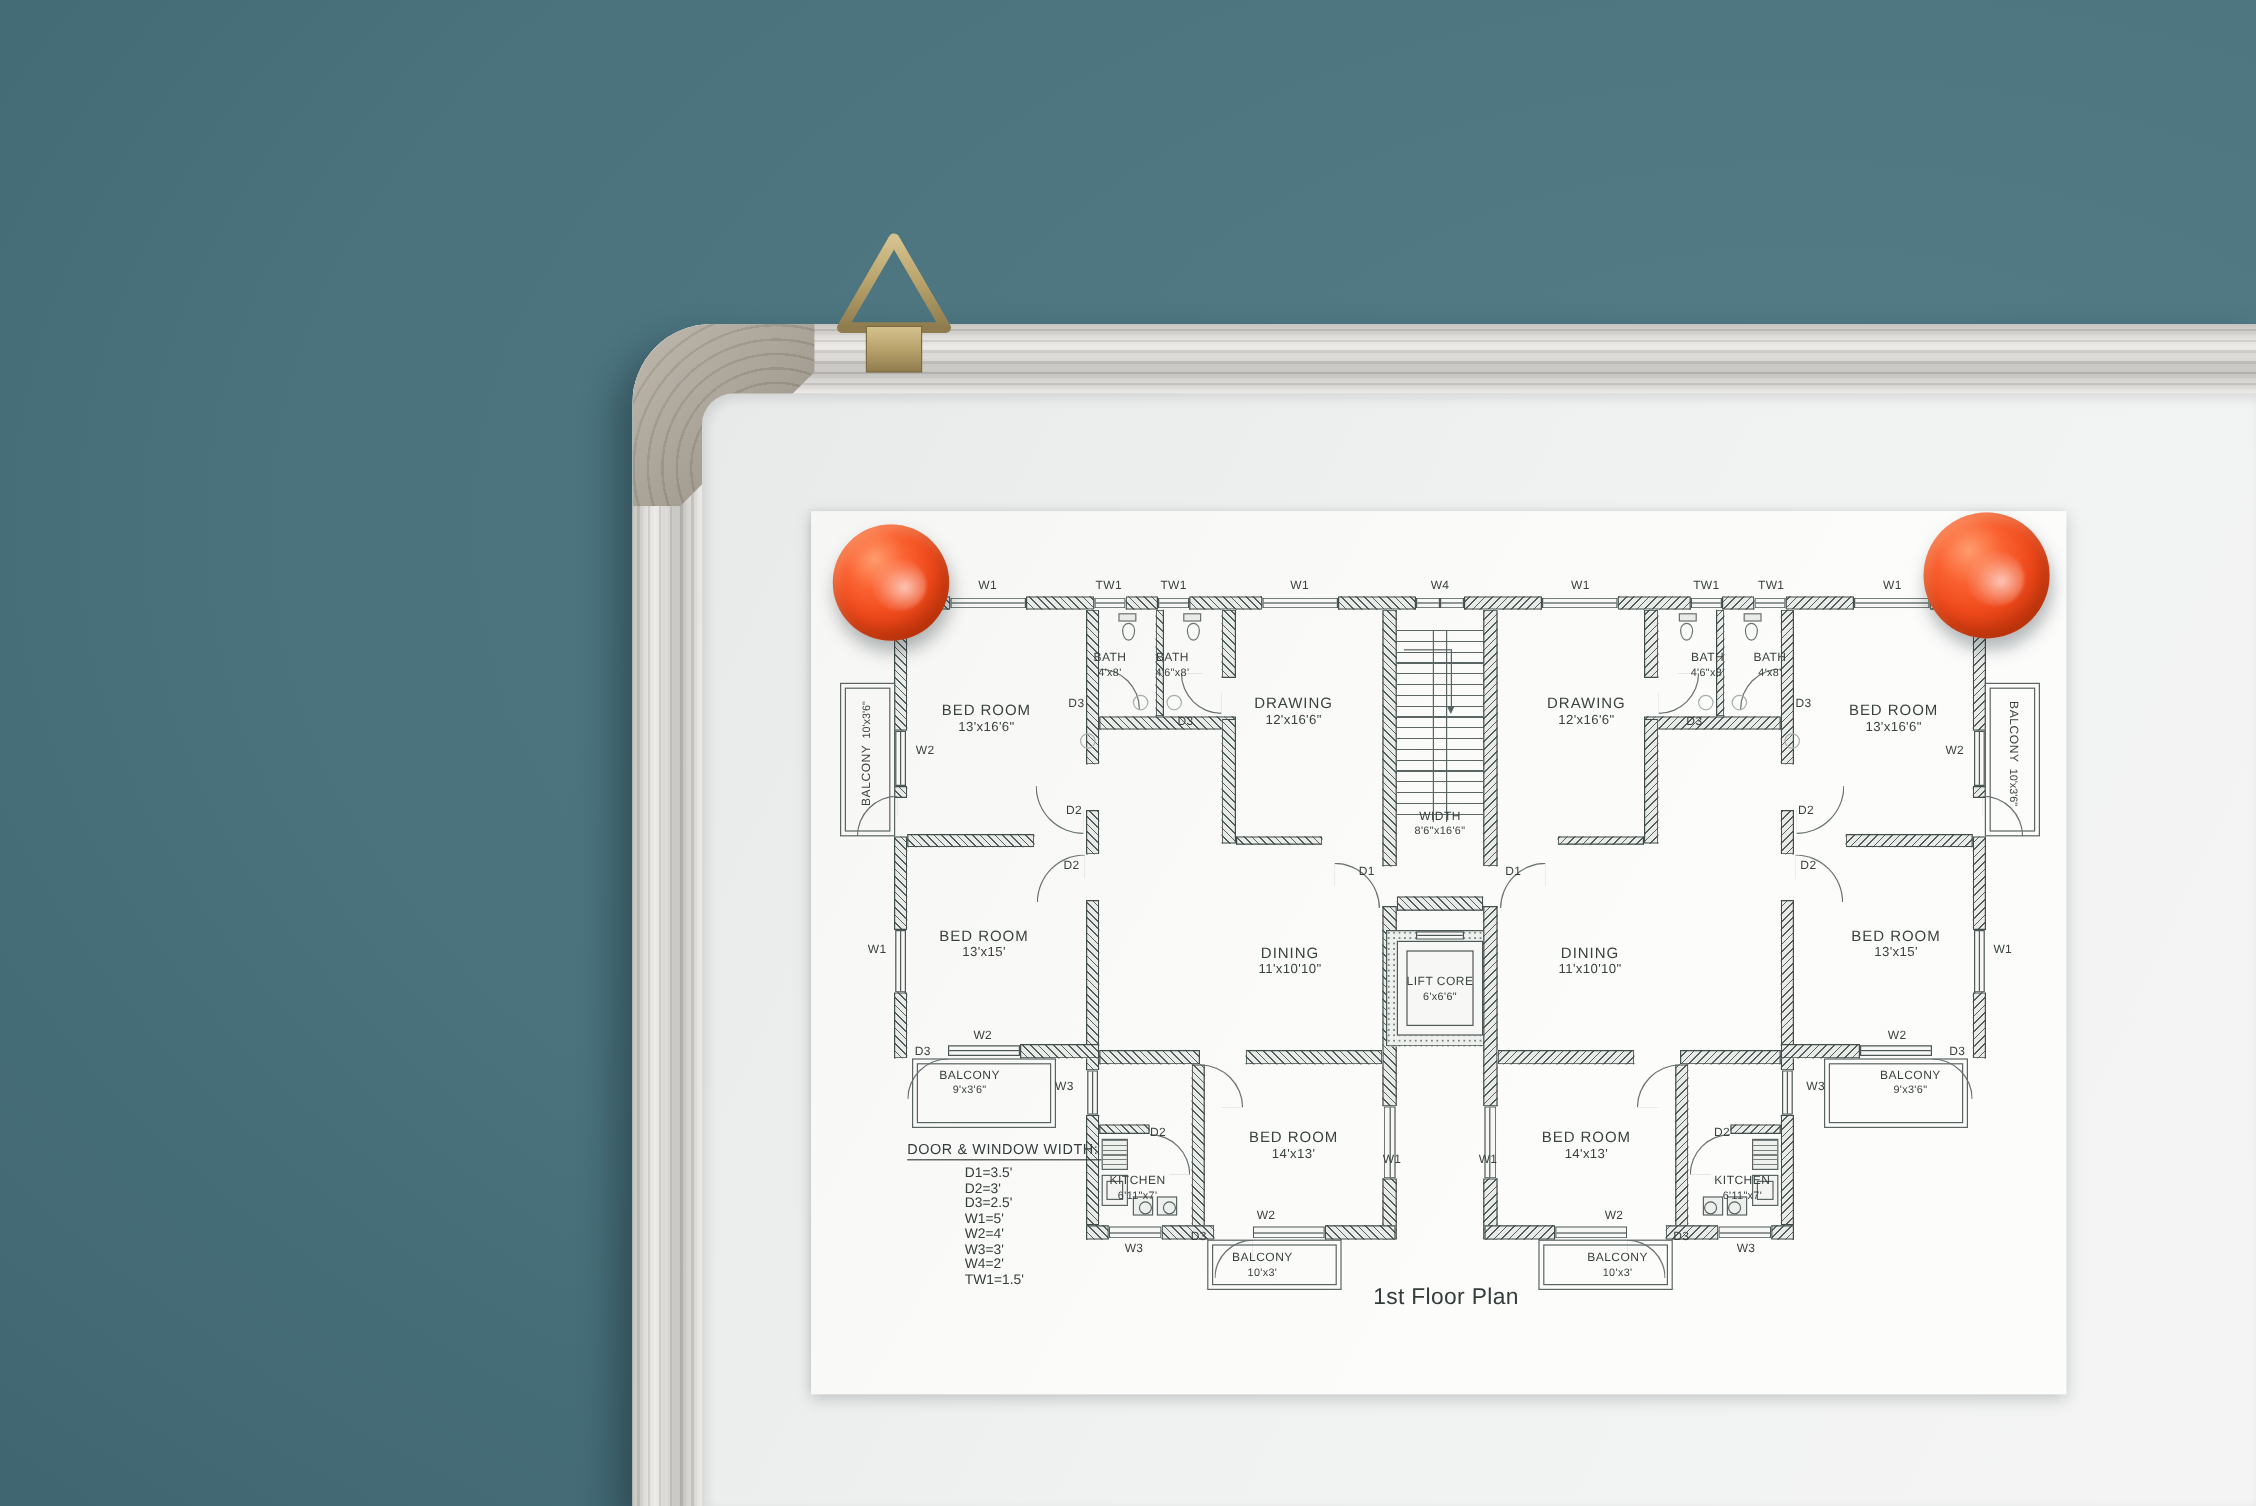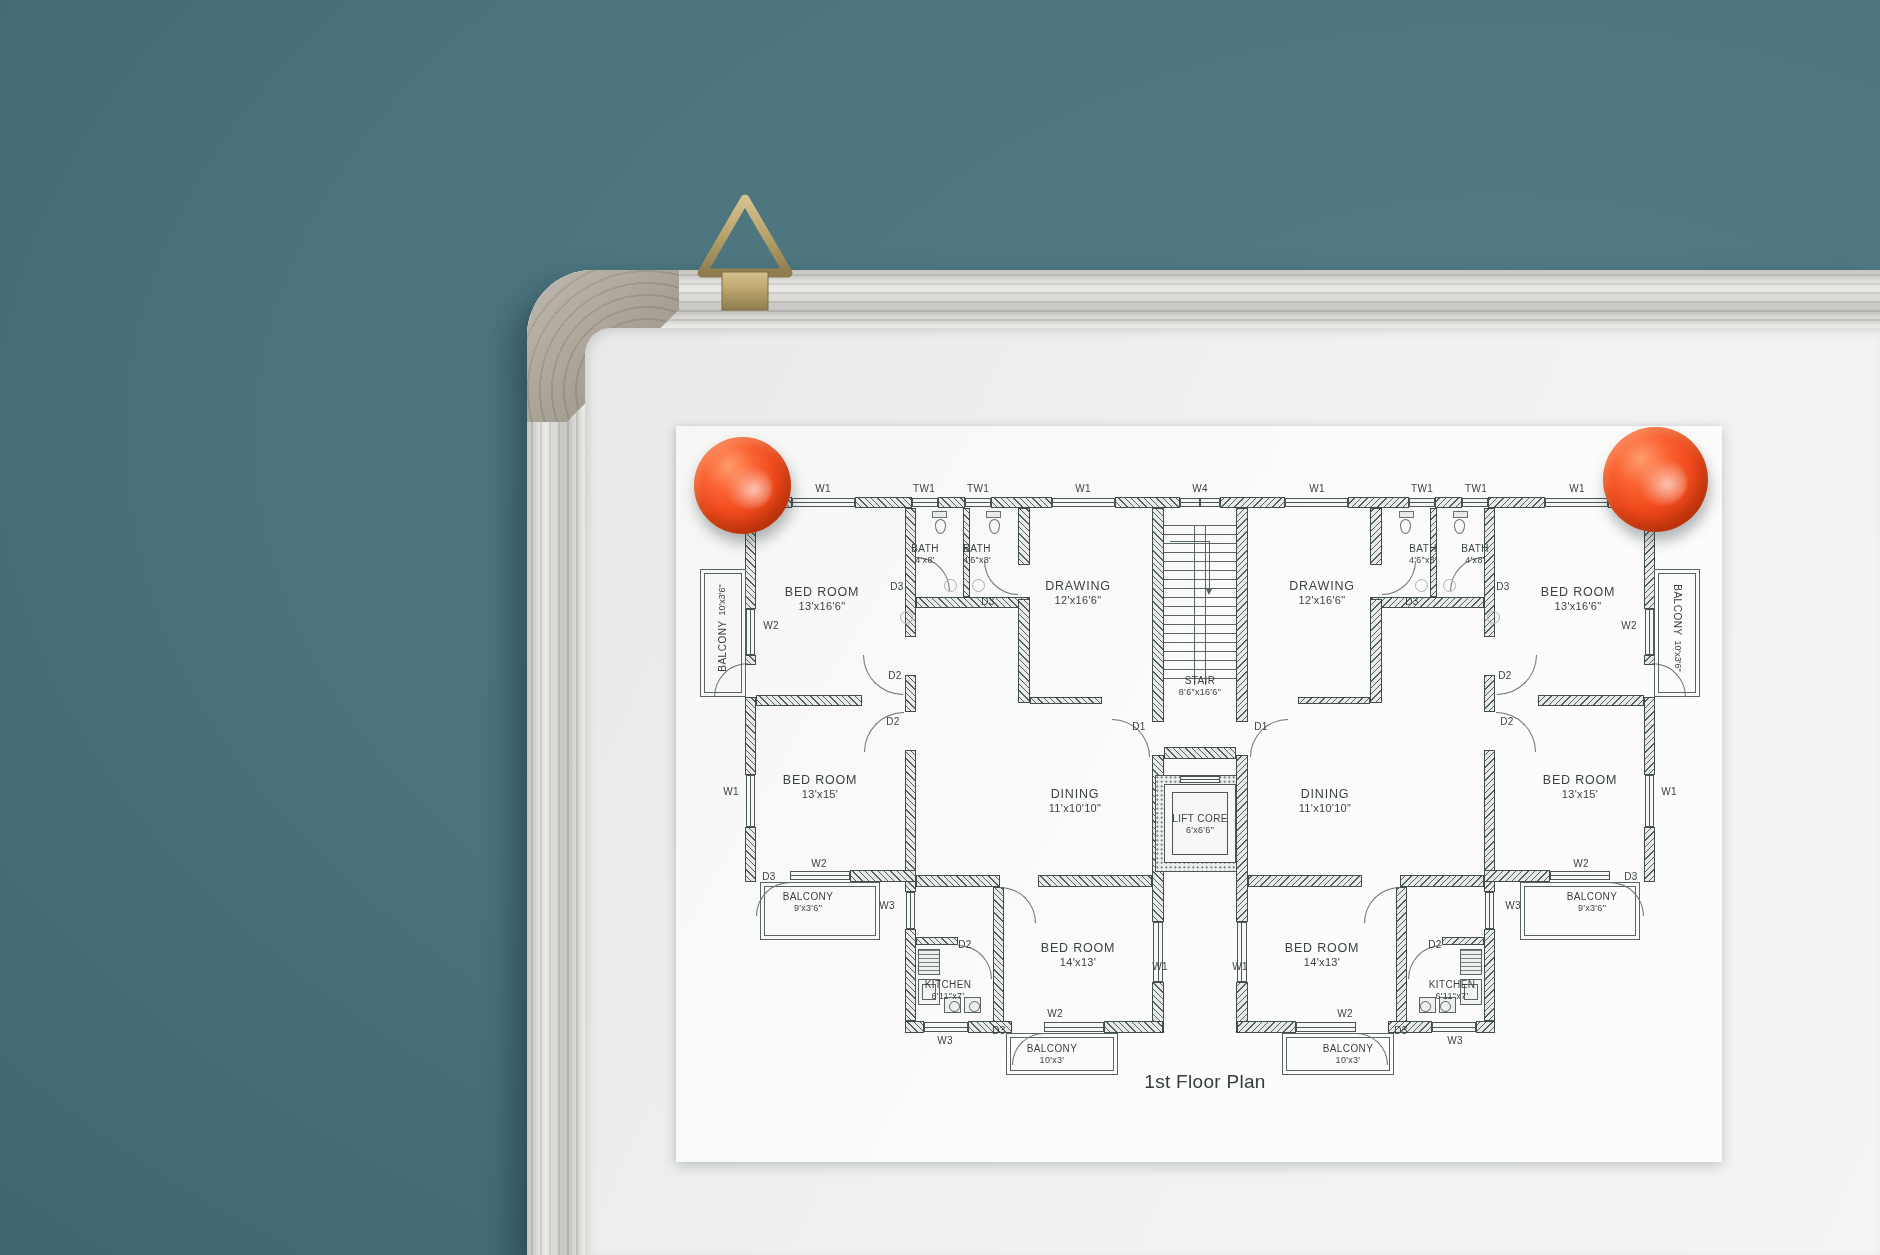--- a/index.html
+++ b/index.html
@@ -249,34 +249,45 @@
   </div>
 
   <div>
     <div class="treads" style="left:464px;top:28px;width:72px;height:160px"></div>
     <div class="rail" style="left:494px;top:28px;width:12px;height:160px"></div>
     <div class="sline" style="left:470px;top:44px;width:39px;height:1px"></div>
     <div class="sline" style="left:509px;top:44px;width:1px;height:48px"></div>
     <div class="arrowhead" style="left:506px;top:92px"></div>
     <div class="wall" style="left:464px;top:250px;width:72px;height:12px"></div>
     <div class="room sm" style="left:448px;top:178px;width:104px">
-      <span class="rn">STAIR</span>
+      <span class="rn">WIDTH</span>
       <span class="rd">8'6"x16'6"</span>
         </div>
     <div class="liftwall" style="left:455px;top:278px;width:90px;height:97px"></div>
     <div class="box" style="left:464px;top:287px;width:72px;height:79px"></div>
     <div class="box" style="left:472px;top:295px;width:56px;height:63px"></div>
     <div class="win h" style="left:480px;top:279px;width:40px;height:7px"></div>
     <div class="room sm" style="left:448px;top:316px;width:104px;z-index:3">
       <span class="rn">LIFT CORE</span>
       <span class="rd">6'x6'6"</span>
         </div>
     <span class="lbl" style="left:482px;top:-14px;width:36px">W4</span>
   </div>
 
+  <div id="legend">
+    <span class="head">DOOR &amp; WINDOW WIDTH:</span>
+    <div class="li">D1=3.5'</div>
+    <div class="li">D2=3'</div>
+    <div class="li">D3=2.5'</div>
+    <div class="li">W1=5'</div>
+    <div class="li">W2=4'</div>
+    <div class="li">W3=3'</div>
+    <div class="li">W4=2'</div>
+    <div class="li">TW1=1.5'</div>
+  </div>
   <div id="title">1st Floor Plan</div>
 
 <div class="unit mirror" id="unitR">
 
     <div class="wall" style="left:45px;top:0;width:47px;height:11px"></div>
     <div class="win h" style="left:92px;top:1px;width:63px;height:9px"></div>
     <div class="wall" style="left:155px;top:0;width:57px;height:11px"></div>
     <div class="win h" style="left:212px;top:1px;width:26px;height:9px"></div>
     <div class="wall" style="left:238px;top:0;width:27px;height:11px"></div>
     <div class="win h" style="left:265px;top:1px;width:26px;height:9px"></div>

